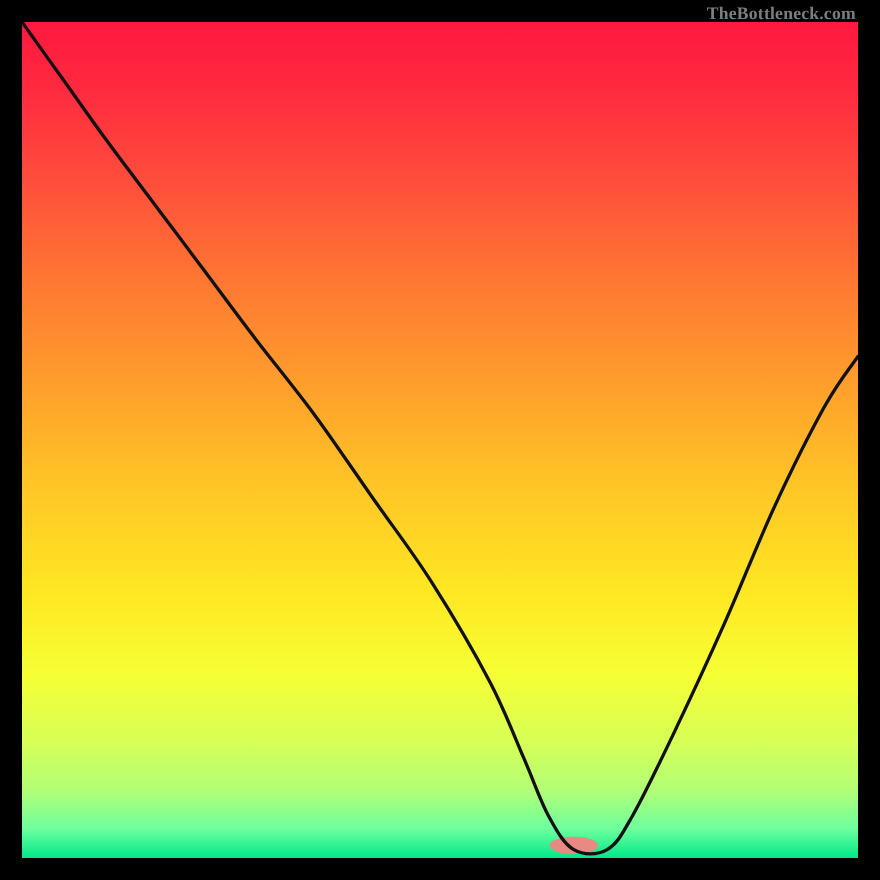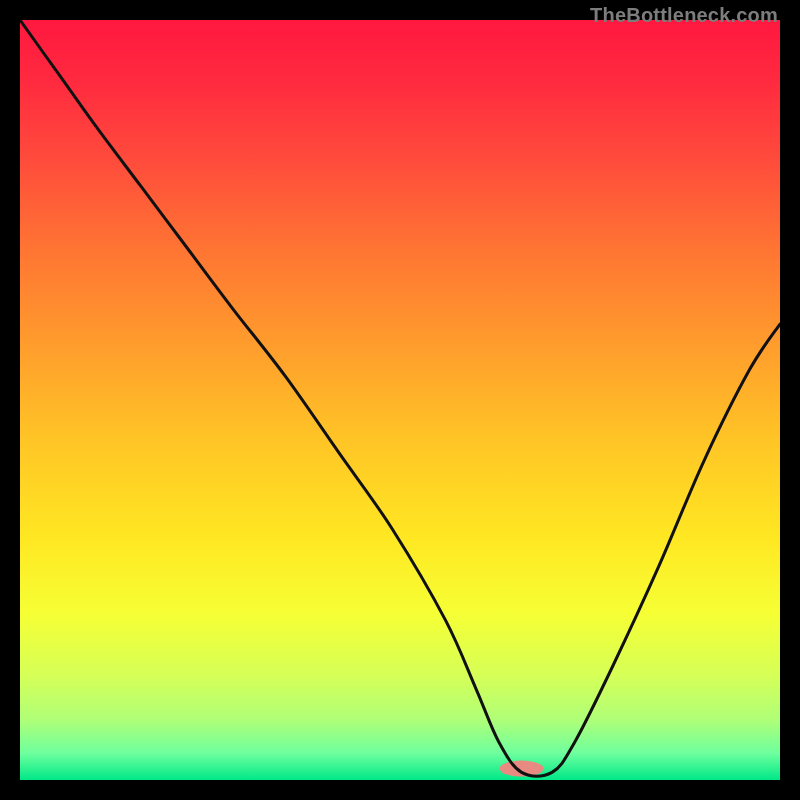--- a/index.html
+++ b/index.html
@@ -21,22 +21,22 @@
     left: 20px;
     top: 20px;
     width: 760px;
     height: 760px;
     overflow: hidden;
   }
   .watermark {
     position: absolute;
     top: 4px;
     right: 22px;
-    font-family: Liberation Sans, sans-serif;
-    font-size: 20px;
+    font-family: Liberation Serif, serif;
+    font-size: 16px;
     font-weight: 600;
     color: #7d7d7d;
     letter-spacing: 0.2px;
     user-select: none;
   }
 </style>
 </head>
 <body>
 
 <div class="stage">

